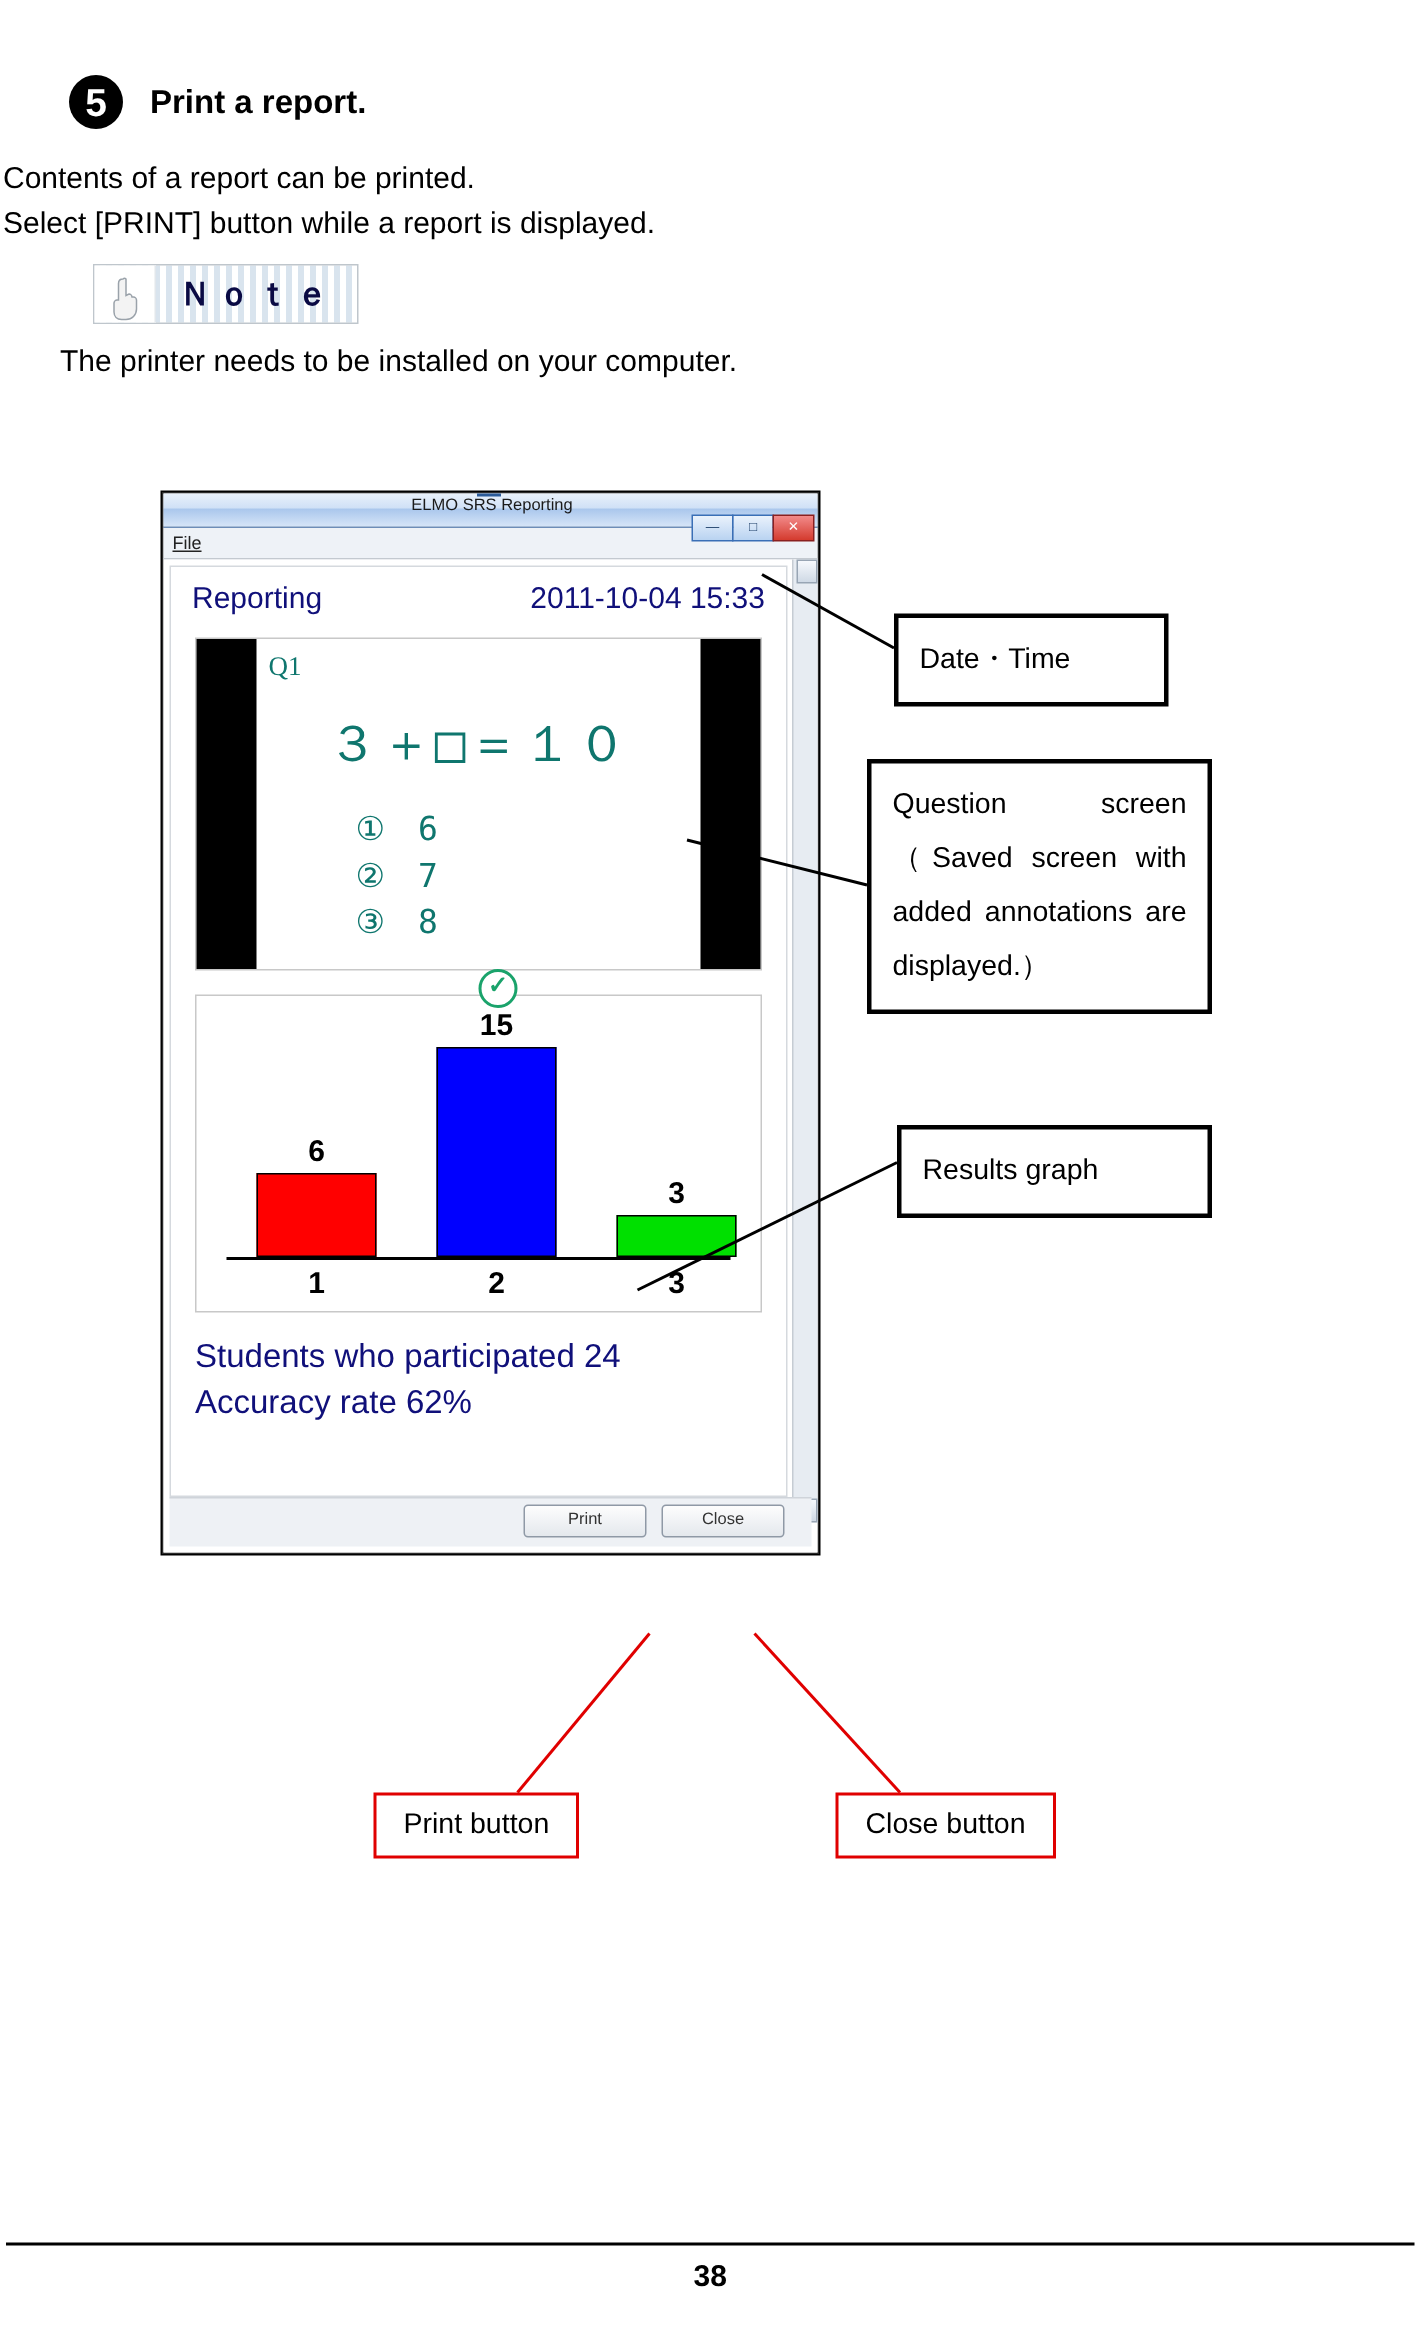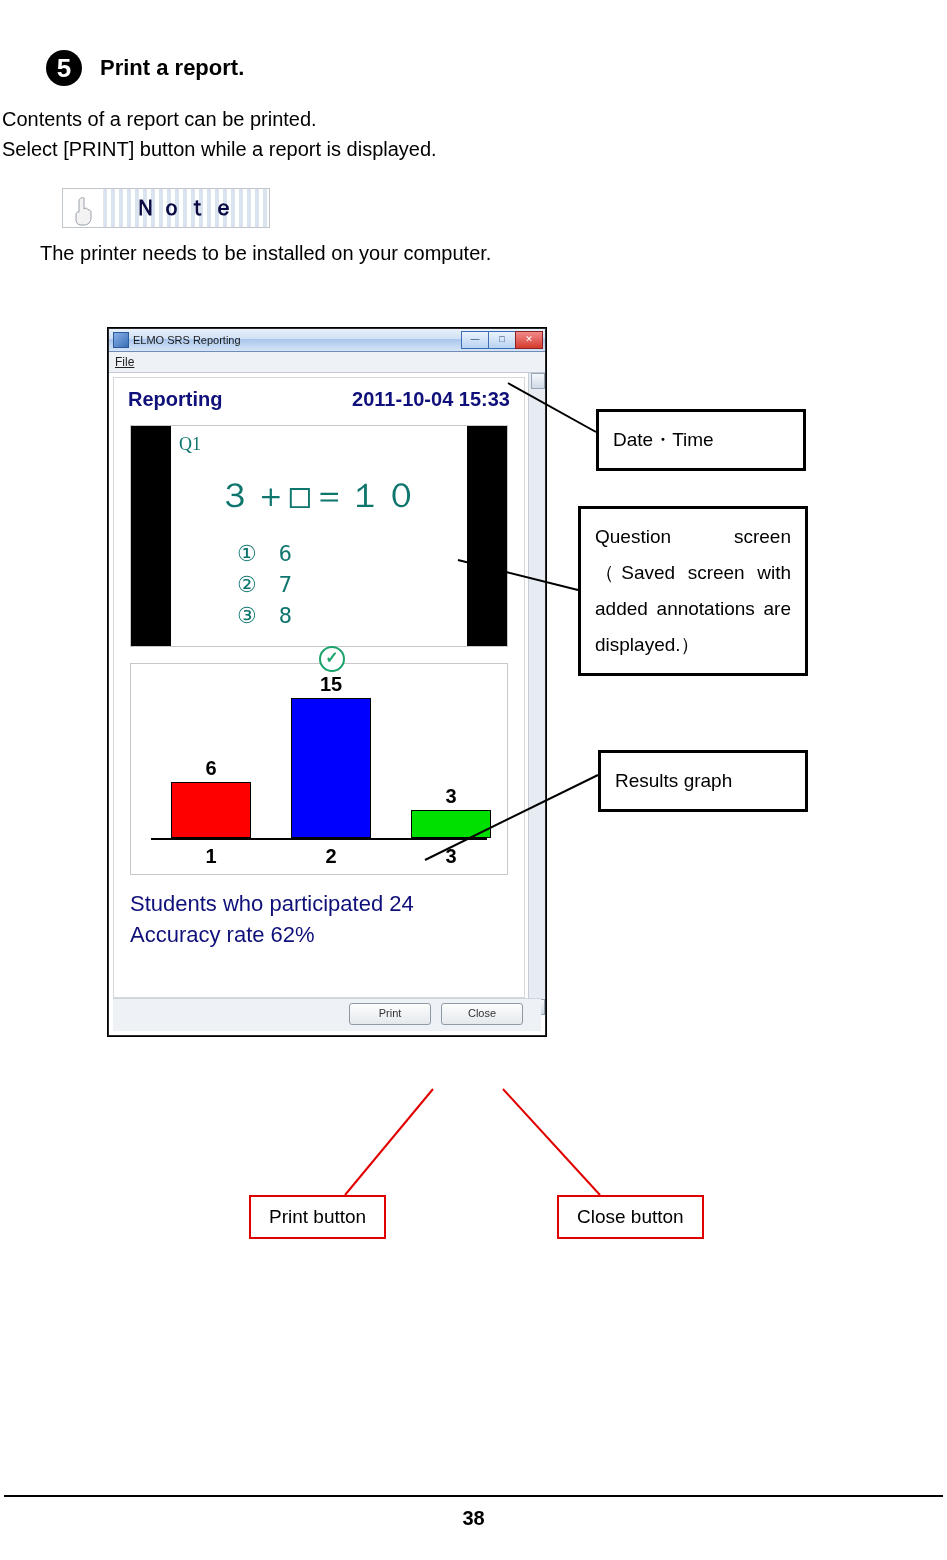--- a/index.html
+++ b/index.html
@@ -42,25 +42,25 @@
     font-weight: 700;
   }
   .body-text {
     font-size: 20px;
     padding: 0 0 0 2px;
     line-height: 1.5;
   }
 
   
   .note-wrap {
-    margin: 24px 0 14px 62px;
+    margin: 12px 0 14px 62px;
     display: flex;
     align-items: center;
     border: 1px solid #bfc6cc;
-    width: 208px;
+    width: 177px;
     height: 40px;
     box-sizing: border-box;
     background: repeating-linear-gradient(90deg, #d9e4ee 0 4px, #fff 4px 8px);
     position: relative;
   }
   .note-finger {
     width: 40px;
     height: 100%;
     background: #fff;
     display: flex;
@@ -98,20 +98,21 @@
   }
   .titlebar {
     height: 22px;
     background: linear-gradient(#e9f1fb, #cfe0f6 45%, #a9c6ec 46%, #d6e5f8);
     display: flex;
     align-items: center;
     font-size: 11px;
     color: #1a1a1a;
     padding: 0 2px 0 4px;
     border-bottom: 1px solid #6d8db8;
+    flex-direction: column;
   }
   .titlebar .app-icon {
     width: 14px;
     height: 14px;
     margin-right: 4px;
     background: linear-gradient(135deg,#88b0e6,#3a6fb6);
     border: 1px solid #2a5a99;
   }
   .winbtns { margin-left: auto; display:flex; gap:0; }
   .winbtn {
@@ -172,21 +173,20 @@
     border: 1px solid #d5d9de;
     background: #fff;
   }
   .rep-head {
     display: flex;
     justify-content: space-between;
     font-family: "MS PGothic","Arial",sans-serif;
     font-size: 20px;
     color: #10107a;
     padding: 10px 14px 4px 14px;
-    font-weight: bold;
   }
   .qpanel {
     margin: 10px 16px 16px 16px;
     border: 1px solid #c8c8c8;
     height: 220px;
     position: relative;
     background: #fff;
     display: flex;
   }
   .qside { width: 40px; background: #000; }
@@ -414,21 +414,21 @@
           </div>
         </div>
         <div class="btn-row">
           <div class="winbutton">Print</div>
           <div class="winbutton">Close</div>
         </div>
       </div>
     </div>
   </div>
 
-  <div class="callout" style="left:596px; top:409px; width:210px;">
+  <div class="callout" style="left:596px; top:409px; width:183px;">
     <div class="pad">Date・Time</div>
   </div>
   <div class="callout q" style="left:578px; top:506px; width:230px;">
     <div class="pad">Question screen （Saved screen with added annotations are displayed.）</div>
   </div>
   <div class="callout" style="left:598px; top:750px; width:210px;">
     <div class="pad">Results graph</div>
   </div>
 
   <div class="callout redbox" style="left:557px; top:1195px;">

